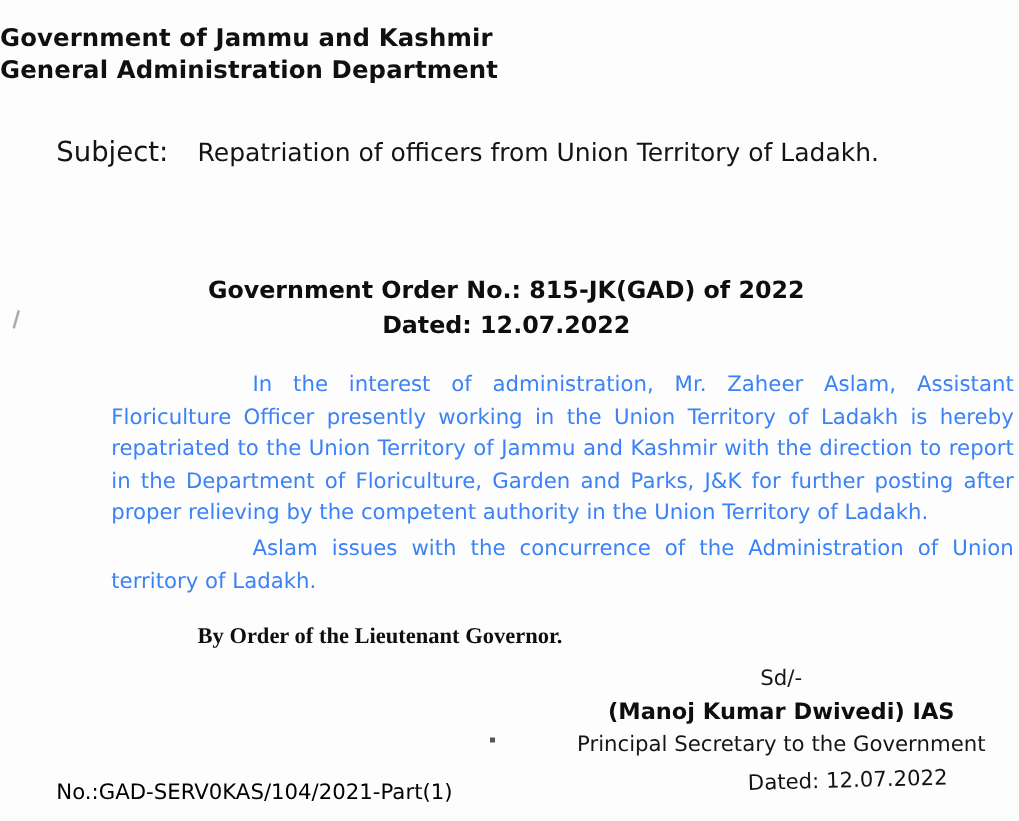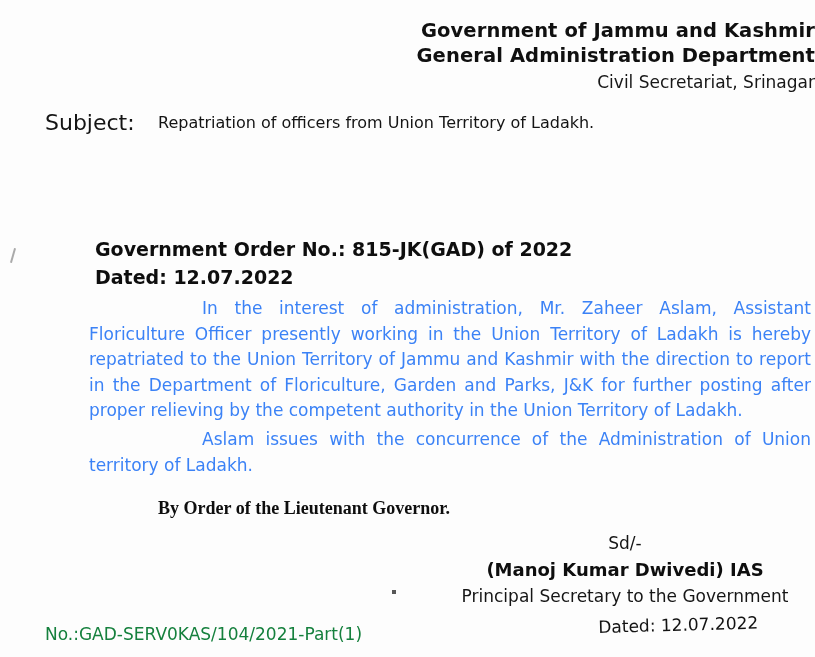--- a/index.html
+++ b/index.html
@@ -19,21 +19,21 @@
     background: #fdfdfd;
     overflow: hidden;
   }
 
   
   .letterhead {
     position: absolute;
     left: 0;
     top: 18px;
     width: 815px;
-    text-align: right;
+    text-align: left;
   }
   .lh-line1,
   .lh-line2 {
     font-weight: bold;
     font-size: 19.5px;
     letter-spacing: 0.1px;
     line-height: 25px;
     color: #101010;
   }
   .lh-line3 {
@@ -53,37 +53,38 @@
   }
   .field-label {
     width: 113px;
     flex: 0 0 113px;
     font-size: 22px;
     line-height: 25px;
     color: #141414;
   }
   .field-value {
     flex: 1 1 auto;
-    font-size: 16px;
+    font-size: 20px;
     line-height: 25px;
     color: #141414;
   }
   .field-value.justified {
     text-align: justify;
     text-justify: inter-word;
   }
   #row-subject { top: 110px; }
   #row-reference { top: 149px; }
 
   
   .order-block {
     position: absolute;
     left: 95px;
-    top: 235px;
+    top: 218px;
     width: 620px;
+    text-align: center;
   }
   .order-no {
     font-weight: bold;
     font-size: 19px;
     line-height: 28px;
     color: #0e0e0e;
   }
   .order-date {
     font-weight: bold;
     font-size: 19px;
@@ -149,21 +150,21 @@
     color: #151515;
   }
 
   
   .footer-no {
     position: absolute;
     left: 45px;
     top: 622px;
     font-size: 17px;
     line-height: 24px;
-    color: #15803d;
+    color: #000000;
   }
   .footer-date {
     position: absolute;
     left: 598px;
     top: 615px;
     font-size: 17px;
     line-height: 24px;
     color: #131313;
     transform: rotate(-1.6deg);
     transform-origin: left top;
@@ -191,21 +192,20 @@
   }
 </style>
 </head>
 <body>
 
 <div class="page">
 
   <div class="letterhead">
     <div class="lh-line1">Government of Jammu and Kashmir</div>
     <div class="lh-line2">General Administration Department</div>
-    <div class="lh-line3">Civil Secretariat, Srinagar</div>
   </div>
 
   <div class="field-row" id="row-subject">
     <div class="field-label">Subject:</div>
     <div class="field-value">Repatriation of officers from Union Territory of Ladakh.</div>
   </div>
 
 
   <div class="order-block">
     <div class="order-no">Government Order No.:  815-JK(GAD) of 2022</div>

